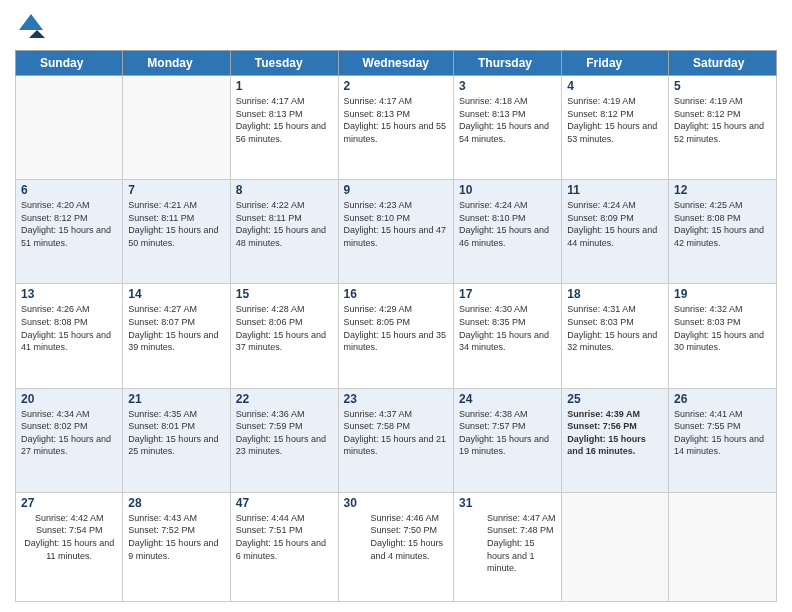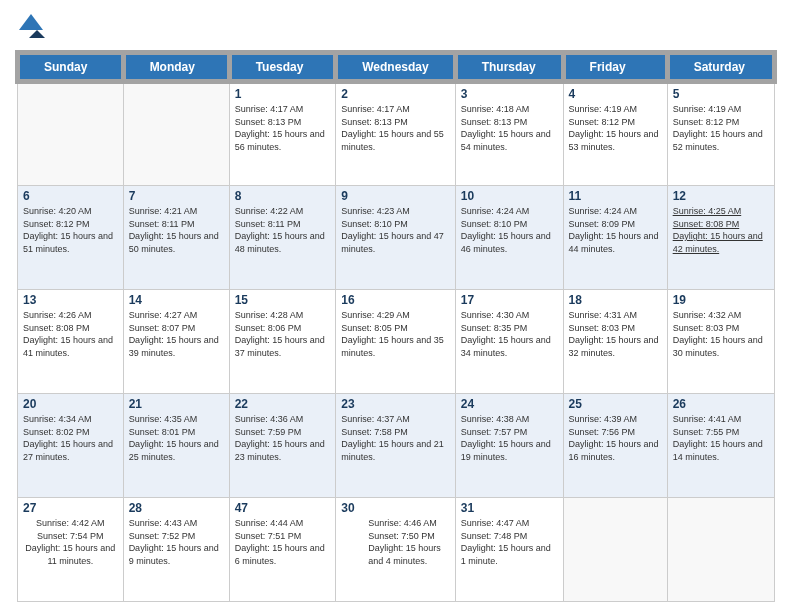--- a/index.html
+++ b/index.html
@@ -65,21 +65,21 @@
       border-collapse: collapse;
       flex: 1;
     }
     .calendar th {
       background: #2e75b6;
       color: #fff;
       font-size: 12px;
       font-weight: bold;
       text-align: left;
       padding: 5px 24px;
-      border: 5px solid #a3a3a3;
+      border: 1px solid #a3a3a3;
     }
     .calendar td {
       width: 14.28%;
       vertical-align: top;
       border: 1px solid #ccc;
       padding: 3px 5px;
       font-size: 9.5px;
       color: #333;
       background: #fff;
       height: 82px;
@@ -205,21 +205,21 @@
 Daylight: 15 hours and 46 minutes.</div>
           </td>
           <td>
             <div class="day-num">11</div>
             <div class="day-info" style="white-space: pre-line;">Sunrise: 4:24 AM
 Sunset: 8:09 PM
 Daylight: 15 hours and 44 minutes.</div>
           </td>
           <td>
             <div class="day-num">12</div>
-            <div class="day-info" style="white-space: pre-line; text-decoration: underline;">Sunrise: 4:25 AM
+            <div class="day-info" style="white-space: pre-line;">Sunrise: 4:25 AM
 Sunset: 8:08 PM
 Daylight: 15 hours and 42 minutes.</div>
           </td>
         </tr>
         <tr>
           <td>
             <div class="day-num">13</div>
             <div class="day-info" style="white-space: pre-line;">Sunrise: 4:26 AM
 Sunset: 8:08 PM
 Daylight: 15 hours and 41 minutes.</div>
@@ -287,21 +287,21 @@
 Daylight: 15 hours and 21 minutes.</div>
           </td>
           <td>
             <div class="day-num">24</div>
             <div class="day-info" style="white-space: pre-line;">Sunrise: 4:38 AM
 Sunset: 7:57 PM
 Daylight: 15 hours and 19 minutes.</div>
           </td>
           <td>
             <div class="day-num">25</div>
-            <div class="day-info" style="white-space: pre-line;">Sunrise: 4:39 AM
+            <div class="day-info" style="white-space: pre-line; font-weight: bold;">Sunrise: 4:39 AM
 Sunset: 7:56 PM
 Daylight: 15 hours and 16 minutes.</div>
           </td>
           <td>
             <div class="day-num">26</div>
             <div class="day-info" style="white-space: pre-line;">Sunrise: 4:41 AM
 Sunset: 7:55 PM
 Daylight: 15 hours and 14 minutes.</div>
           </td>
         </tr>
@@ -325,21 +325,21 @@
 Daylight: 15 hours and 6 minutes.</div>
           </td>
           <td>
             <div class="day-num">30</div>
             <div class="day-info" style="white-space: pre-line; margin-left: 27px;">Sunrise: 4:46 AM
 Sunset: 7:50 PM
 Daylight: 15 hours and 4 minutes.</div>
           </td>
           <td>
             <div class="day-num">31</div>
-            <div class="day-info" style="white-space: pre-line;">Sunrise: 4:47 AM
+            <div class="day-info" style="white-space: pre-line; margin-left: 28px;">Sunrise: 4:47 AM
 Sunset: 7:48 PM
 Daylight: 15 hours and 1 minute.</div>
           </td>
           <td class="empty"></td>
           <td class="empty"></td>
         </tr>
       </tbody>
   </table>
 </div>
 

